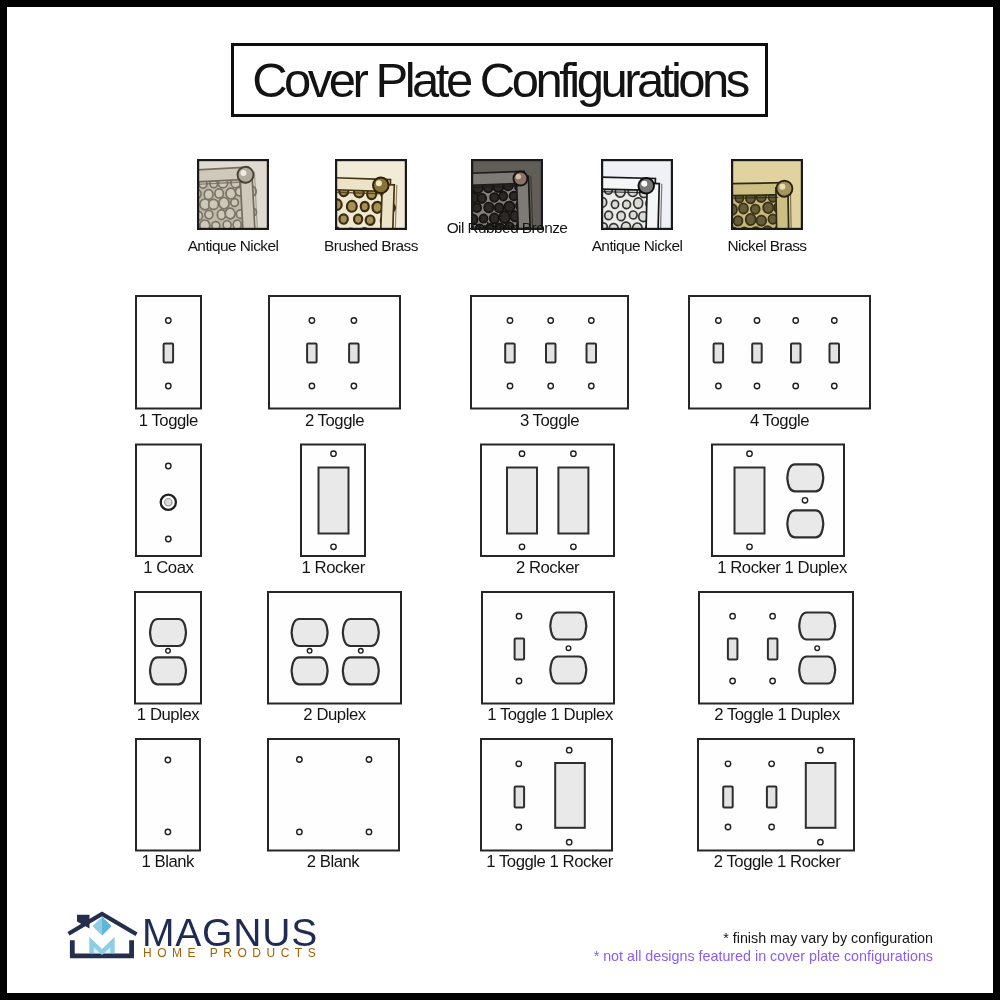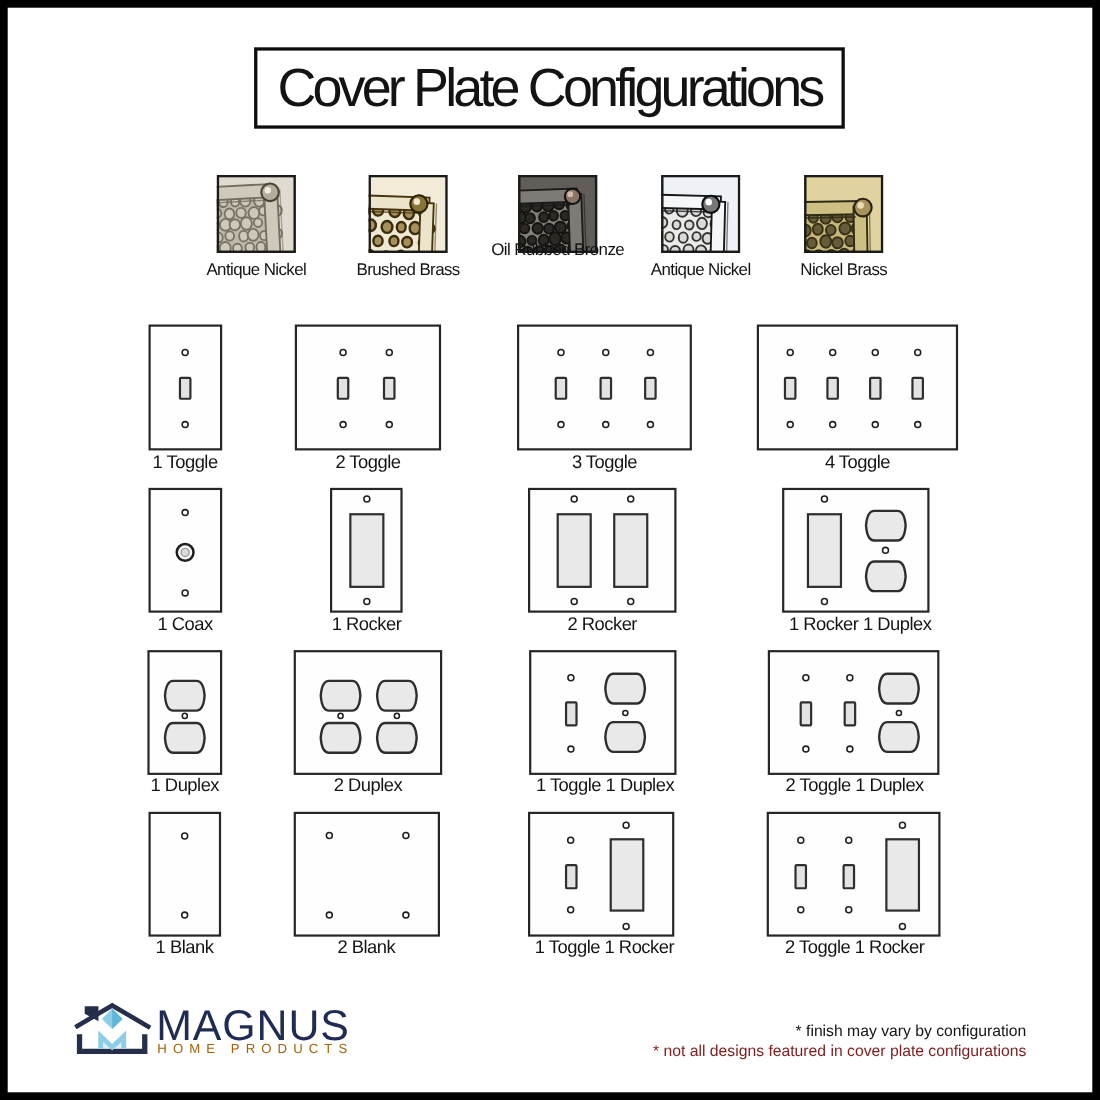--- a/index.html
+++ b/index.html
@@ -456,13 +456,13 @@
   <path d="M 31.5 48 L 31.5 37 L 42 47 L 52.5 37 L 52.5 48" fill="#d8eefa" stroke="#8fcde7" stroke-width="4.4" stroke-linejoin="miter"></path>
   </g>
 </svg>
 
 <div style="position:absolute;left:142px;top:911px;width:260px;font-size:39px;font-weight:normal;letter-spacing:0.8px;color:#1f2b52;">MAGNUS</div>
 
 <div style="position:absolute;left:143px;top:946px;width:260px;font-size:12px;letter-spacing:5.5px;color:#a16207;">HOME PRODUCTS</div>
 
 <div style="position:absolute;right:67px;top:930px;font-size:14.3px;color:#141414;text-align:left;">* finish may vary by configuration</div>
 
-<div style="position:absolute;right:67px;top:947.5px;font-size:14.3px;color:#7f1d1d;text-align:right;">* not all designs featured in cover plate configurations</div>
+<div style="position:absolute;right:67px;top:947.5px;font-size:14.3px;color:#8b5cf6;text-align:right;">* not all designs featured in cover plate configurations</div>
 
 </body></html>

